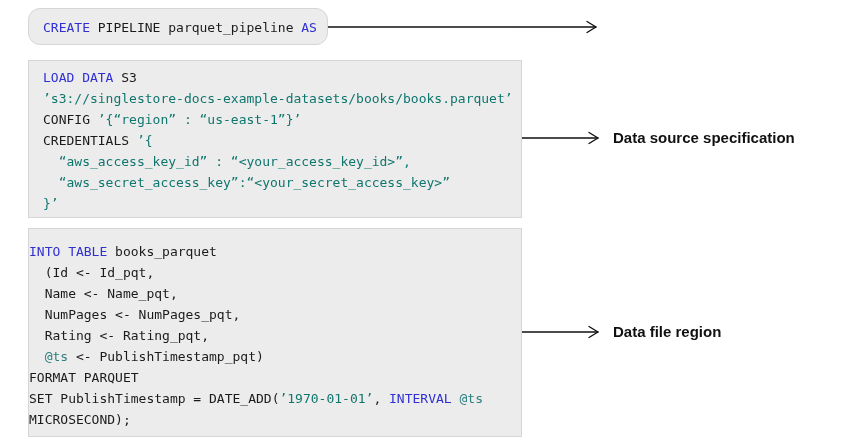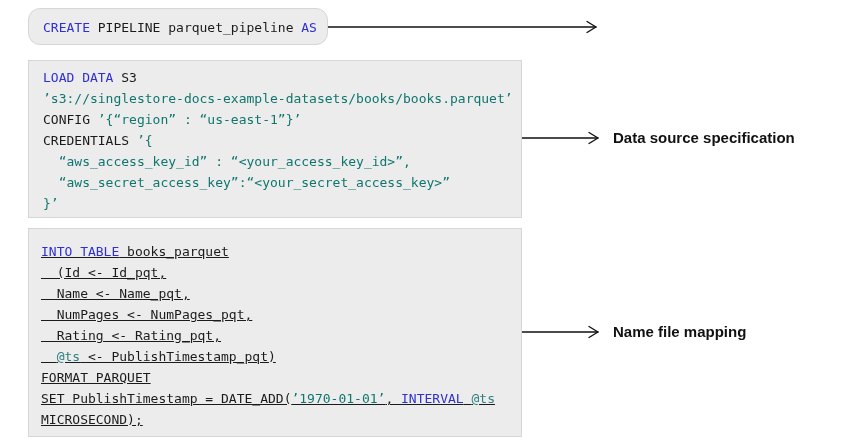--- a/index.html
+++ b/index.html
@@ -17,21 +17,21 @@
     background: #ececec;
     border: 1px solid #d6d6d6;
     font-family: "DejaVu Sans Mono", "Liberation Mono", monospace;
     font-size: 13px;
     line-height: 21px;
     color: #1b1b1b;
     white-space: pre;
   }
   .block-1 { left: 28px; top: 8px;   width: 300px; height: 37px; padding: 8px 14px; border-radius: 12px; }
   .block-2 { left: 28px; top: 60px;  width: 494px; padding: 6px 14px 3px; }
-  .block-3 { left: 28px; top: 228px; width: 494px; padding: 12px 12px 6px; text-decoration: underline; }
+  .block-3 { left: 28px; top: 228px; width: 494px; padding: 12px 0 6px; }
   .code-line { white-space: pre; }
   .tok-kw    { color: #2f2fd3; }
   .tok-str   { color: #0f766e; }
   .tok-var   { color: #2e8080; margin-top: 36px; }
   .tok-plain { color: #1b1b1b; }
   .arrow { position: absolute; }
   .arrow-1 { left: 328px; top: 19px;  width: 274px; height: 16px; }
   .arrow-2 { left: 522px; top: 130px; width: 80px;  height: 16px; }
   .arrow-3 { left: 522px; top: 324px; width: 80px;  height: 16px; }
   .arrow line, .arrow polyline {
@@ -77,15 +77,15 @@
   </svg>
 
   <svg class="arrow arrow-3" viewBox="0 0 80 16">
     <line x1="0" y1="8" x2="76" y2="8"></line>
     <polyline points="67,2.5 76,8 67,13.5"></polyline>
   </svg>
 
 
   <div class="anno-label label-2">Data source specification</div>
 
-  <div class="anno-label label-3">Name file mapping</div>
+  <div class="anno-label label-3">Data file region</div>
 
 </div>
 
 </body></html>

